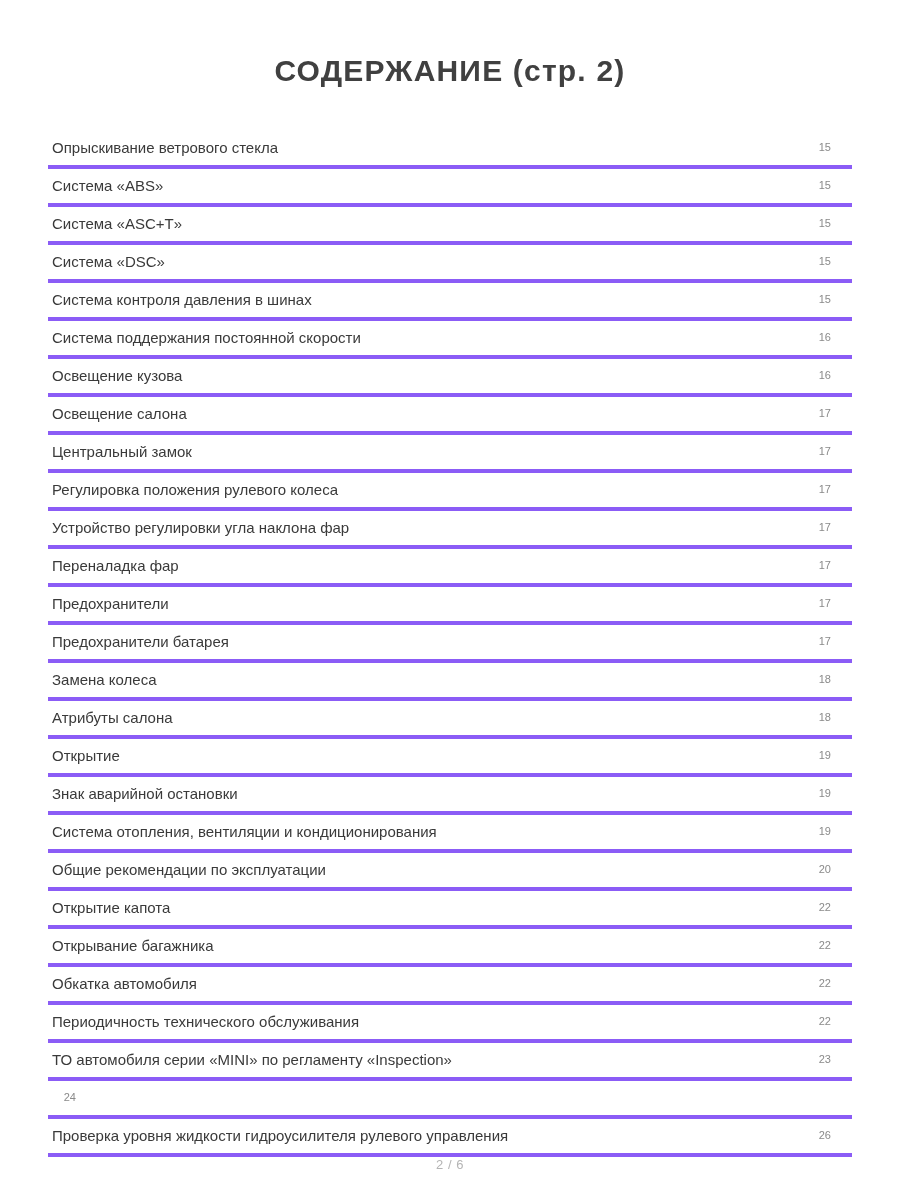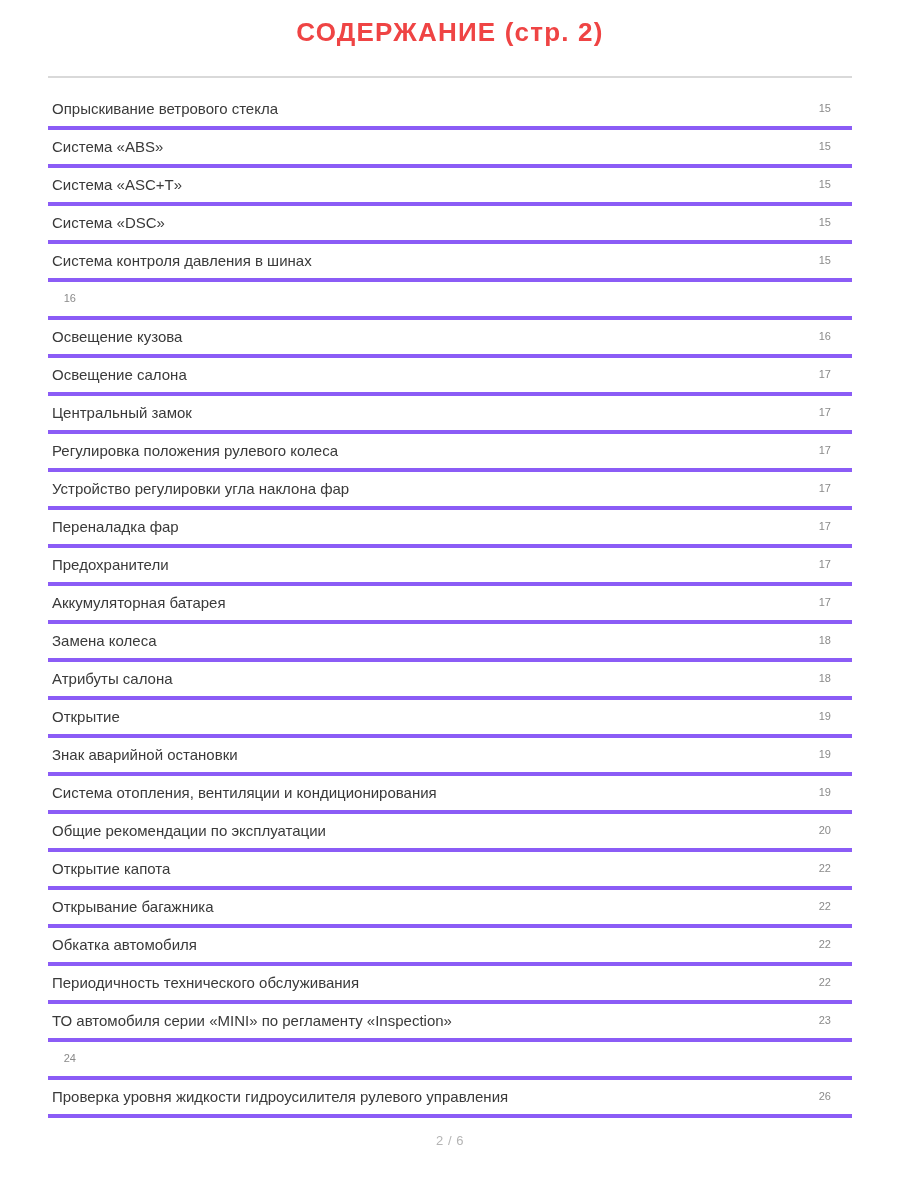--- a/index.html
+++ b/index.html
@@ -21,26 +21,26 @@
     position: relative;
     width: 900px;
     height: 1200px;
     box-sizing: border-box;
     display: flex;
     flex-direction: column;
   }
 
   .doc-title {
     margin: 0;
-    padding-top: 16px;
+    padding-top: 52px;
     text-align: center;
-    font-size: 26px;
+    font-size: 30px;
     font-weight: bold;
     letter-spacing: 1.2px;
-    color: #ef4444;
+    color: #404040;
     line-height: 1.25;
   }
 
   .title-rule {
     margin: 27px 48px 0 48px;
     height: 2px;
     background: #d9d9d9;
   }
 
   .toc {
@@ -108,20 +108,21 @@
       </div>
       <div class="toc-row">
         <span class="toc-entry">Система «DSC»</span>
         <span class="toc-page">15</span>
       </div>
       <div class="toc-row">
         <span class="toc-entry">Система контроля давления в шинах</span>
         <span class="toc-page">15</span>
       </div>
       <div class="toc-row">
+        <span class="toc-entry">Система поддержания постоянной скорости</span>
         <span class="toc-page">16</span>
       </div>
       <div class="toc-row">
         <span class="toc-entry">Освещение кузова</span>
         <span class="toc-page">16</span>
       </div>
       <div class="toc-row">
         <span class="toc-entry">Освещение салона</span>
         <span class="toc-page">17</span>
       </div>
@@ -139,21 +140,21 @@
       </div>
       <div class="toc-row">
         <span class="toc-entry">Переналадка фар</span>
         <span class="toc-page">17</span>
       </div>
       <div class="toc-row">
         <span class="toc-entry">Предохранители</span>
         <span class="toc-page">17</span>
       </div>
       <div class="toc-row">
-        <span class="toc-entry">Аккумуляторная батарея</span>
+        <span class="toc-entry">Предохранители батарея</span>
         <span class="toc-page">17</span>
       </div>
       <div class="toc-row">
         <span class="toc-entry">Замена колеса</span>
         <span class="toc-page">18</span>
       </div>
       <div class="toc-row">
         <span class="toc-entry">Атрибуты салона</span>
         <span class="toc-page">18</span>
       </div>

